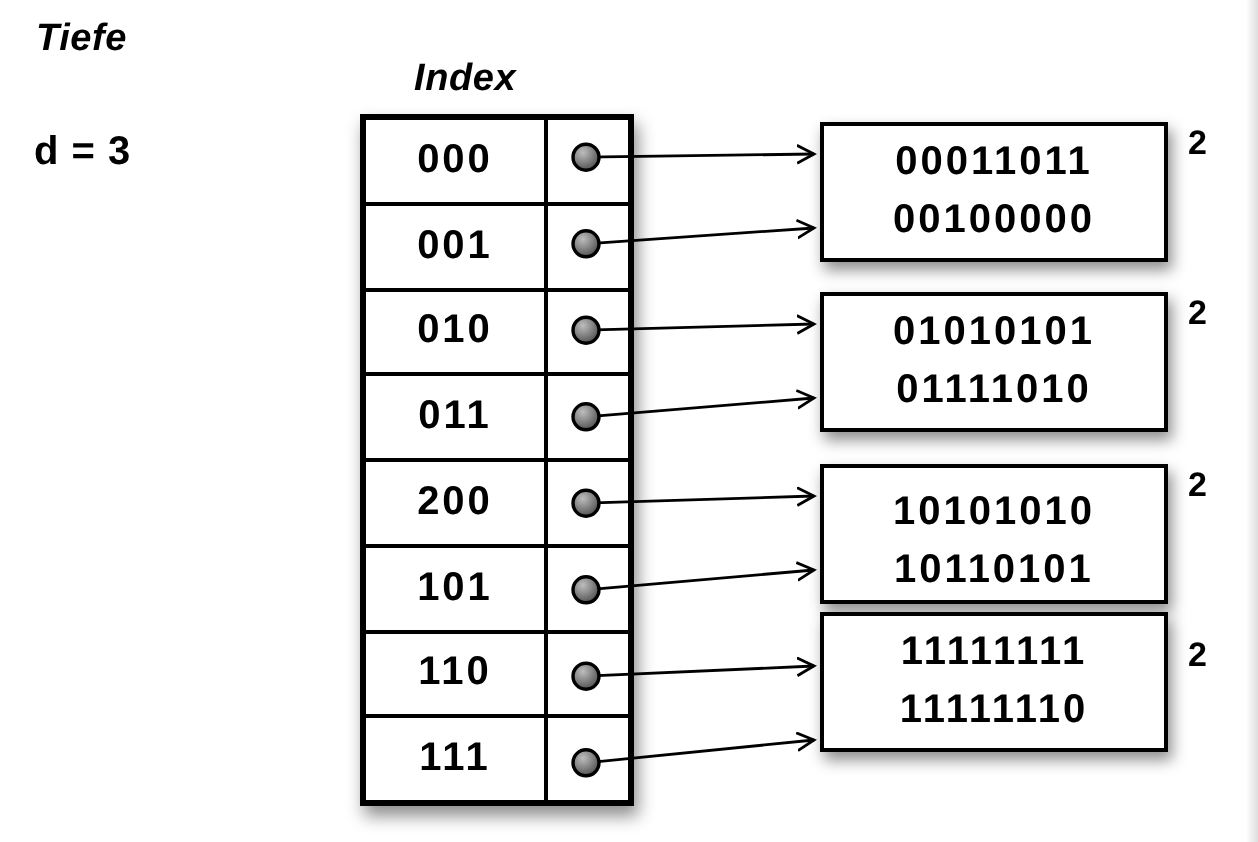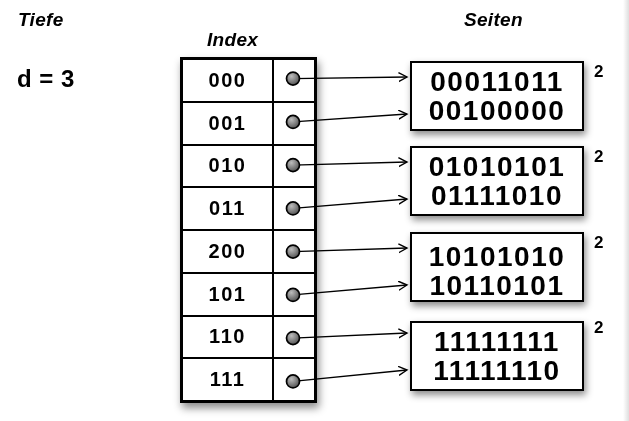--- a/index.html
+++ b/index.html
@@ -4,21 +4,21 @@
 <style>
   html,body{margin:0;padding:0;background:#ffffff;}
   #stage{
     position:relative;width:629px;height:421px;background:#ffffff;overflow:hidden;
     font-family:"Liberation Sans",sans-serif;color:#000;
   }
   .hdr{
     position:absolute;font-style:italic;font-weight:600;font-size:19px;letter-spacing:.3px;
   }
   .depth-val{
-    position:absolute;left:17px;top:65px;font-weight:600;font-size:24px;letter-spacing:.5px;
+    position:absolute;left:17px;top:65px;font-weight:600;font-size:20px;letter-spacing:.5px;
   }
   
   #index-table{
     position:absolute;left:180px;top:57px;width:137px;height:346px;
     box-sizing:border-box;border:3px solid #000;background:#fff;
     display:flex;flex-direction:column;
     box-shadow:2px 5px 8px rgba(0,0,0,0.45);
   }
   #index-table .divider{
     position:absolute;left:89px;top:0;bottom:0;width:2px;background:#000;
@@ -28,38 +28,37 @@
   .idx-cell{
     width:89px;text-align:center;font-size:20px;font-weight:600;letter-spacing:1.5px;
   }
   
   .page{
     position:absolute;left:410px;width:174px;height:70px;box-sizing:border-box;
     border:2px solid #000;background:#fff;
     display:flex;flex-direction:column;align-items:center;justify-content:center;
     box-shadow:2px 4px 7px rgba(0,0,0,0.45);
   }
-  .page .bin{font-size:28px;font-weight:600;letter-spacing:1.5px;line-height:29px;white-space:nowrap;}
+  .page .bin{font-size:20px;font-weight:600;letter-spacing:1.5px;line-height:29px;white-space:nowrap;}
   .depth-badge{
     position:absolute;left:594px;font-size:17px;font-weight:600;
   }
   #overlay{position:absolute;left:0;top:0;pointer-events:none;}
   #right-edge{
     position:absolute;right:0;top:0;width:6px;height:421px;
     background:linear-gradient(to right, rgba(0,0,0,0), rgba(0,0,0,0.13));
   }
 </style>
 </head>
 <body>
 
 <div id="stage">
 
   <div class="hdr" style="left:18px;top:9px;">Tiefe</div>
   <div class="hdr" style="left:207px;top:9px;margin-top:20px;">Index</div>
-  <div class="hdr" style="left:464px;top:9px;">Seiten</div>
   <div class="depth-val">d = 3</div>
 
   <div id="index-table">
     <div class="idx-row">
         <div class="idx-cell">000</div>
       </div>
     <div class="idx-row">
         <div class="idx-cell">001</div>
       </div>
     <div class="idx-row">
@@ -88,21 +87,21 @@
     <div class="bin">00100000</div>
   </div>
   <div class="page" style="top:146px;">
     <div class="bin">01010101</div>
     <div class="bin">01111010</div>
   </div>
   <div class="page" style="top:232px;justify-content:flex-end;">
     <div class="bin">10101010</div>
     <div class="bin">10110101</div>
   </div>
-  <div class="page" style="top:321px;">
+  <div class="page" style="top:306px;">
     <div class="bin">11111111</div>
     <div class="bin">11111110</div>
   </div>
 
   <div class="depth-badge" style="top:62px;">2</div>
   <div class="depth-badge" style="top:147px;">2</div>
   <div class="depth-badge" style="top:233px;">2</div>
   <div class="depth-badge" style="top:318px;">2</div>
 
   <svg id="overlay" width="629" height="421" viewBox="0 0 629 421">

